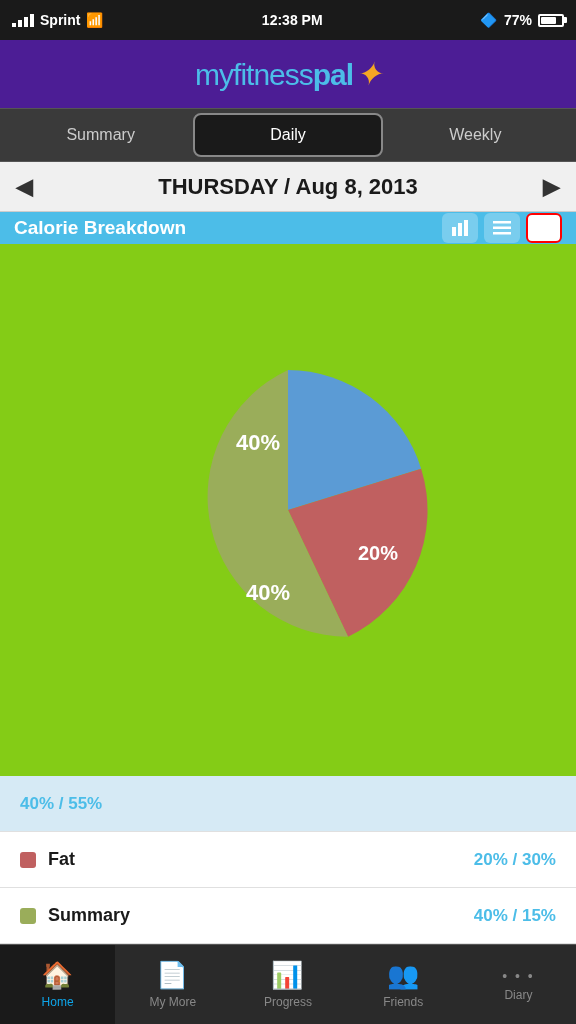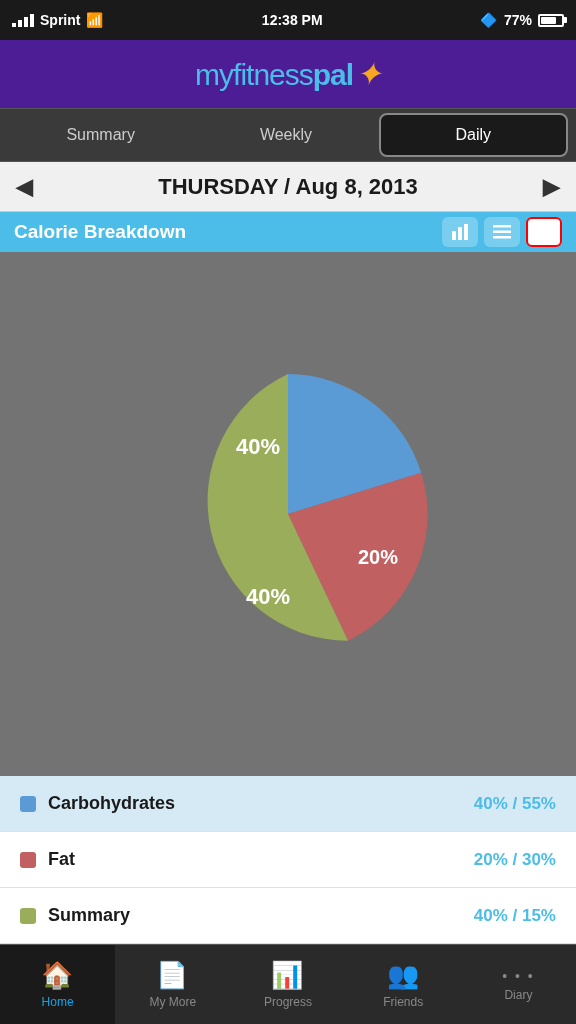--- a/index.html
+++ b/index.html
@@ -128,21 +128,21 @@
     .date-nav-title {
       font-size: 22px;
       font-weight: 700;
       color: #1a1a1a;
       text-align: center;
     }
 
     
     .section-header {
       background: #4cbde8;
-      height: 40px;
+      height: 32px;
       display: flex;
       align-items: center;
       justify-content: space-between;
       padding: 0 14px;
       flex-shrink: 0;
     }
     .section-title {
       color: white;
       font-size: 19px;
       font-weight: 600;
@@ -165,21 +165,21 @@
       font-size: 16px;
     }
     .ctrl-btn.active {
       background: white;
       color: #4cbde8;
       border: 2px solid #e55;
     }
 
     
     .chart-area {
-      background: #737373;
+      background: #84cc16;
       flex: 1;
       display: flex;
       align-items: center;
       justify-content: center;
       position: relative;
     }
 
     
     .legend-section {
       background: white;
@@ -282,25 +282,25 @@
 <div class="brand-header">
   <div class="brand-logo">
     <span class="myfitness">myfitness</span><span class="pal">pal</span><span class="brand-runner" style="font-style:italic; font-size:32px; color:#f5a623;">✦</span>
   </div>
 </div>
 
 <div class="tab-nav">
   <div class="tab-nav-item">
     <span>Summary</span>
   </div>
+  <div class="tab-nav-item active" style="border:2px solid #888; position:relative;">
+    <span>Daily</span>
+  </div>
   <div class="tab-nav-item">
     <span>Weekly</span>
-  </div>
-  <div class="tab-nav-item active" style="border:2px solid #888; position:relative;">
-    <span>Daily</span>
   </div>
 </div>
 
 <div class="date-nav">
   <span class="date-nav-arrow">◀</span>
   <span class="date-nav-title">THURSDAY / Aug 8, 2013</span>
   <span class="date-nav-arrow">▶</span>
 </div>
 
 <div class="section-header">
@@ -340,24 +340,20 @@
     <path d="M0,0 L60.09,126.69 A140,140 0 0,1 0,-140 Z" fill="#9aad5a"></path>
 
     <text x="-30" y="-60" font-size="22" font-weight="700" fill="white" text-anchor="middle">40%</text>
     <text x="90" y="50" font-size="20" font-weight="600" fill="white" text-anchor="middle">20%</text>
     <text x="-20" y="90" font-size="22" font-weight="700" fill="white" text-anchor="middle">40%</text>
   </svg>
 </div>
 
 <div class="legend-section">
   <div class="legend-row">
-    <div class="legend-left">
-      <div class="legend-dot" style="background:#5b9bd5;"></div>
-      <span class="legend-label">Carbohydrates</span>
-    </div>
     <span class="legend-value">40% / 55%</span>
   </div>
   <div class="legend-row">
     <div class="legend-left">
       <div class="legend-dot" style="background:#c06060;"></div>
       <span class="legend-label">Fat</span>
     </div>
     <span class="legend-value">20% / 30%</span>
   </div>
   <div class="legend-row">

